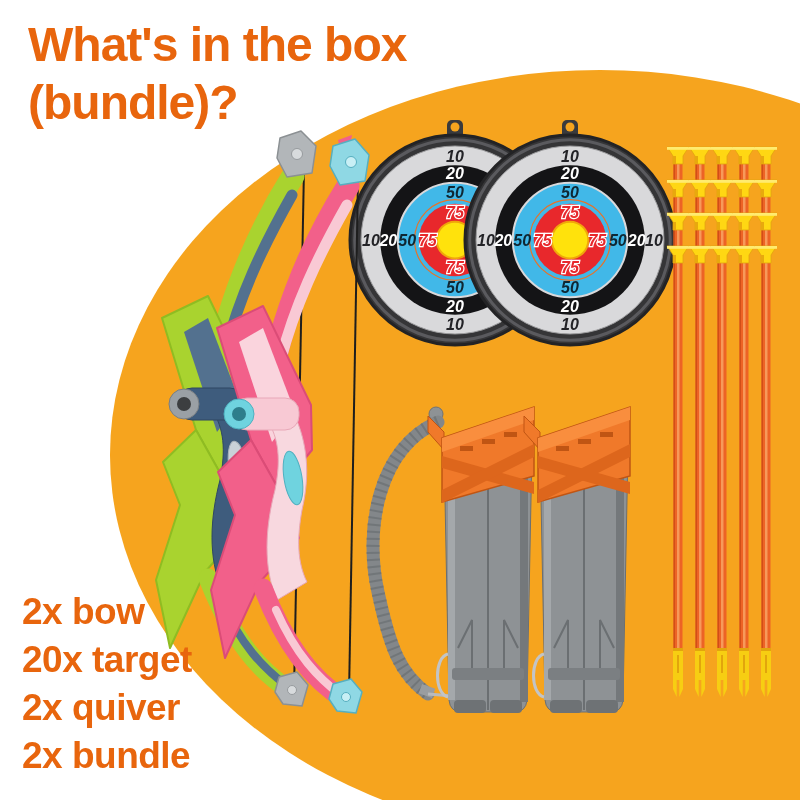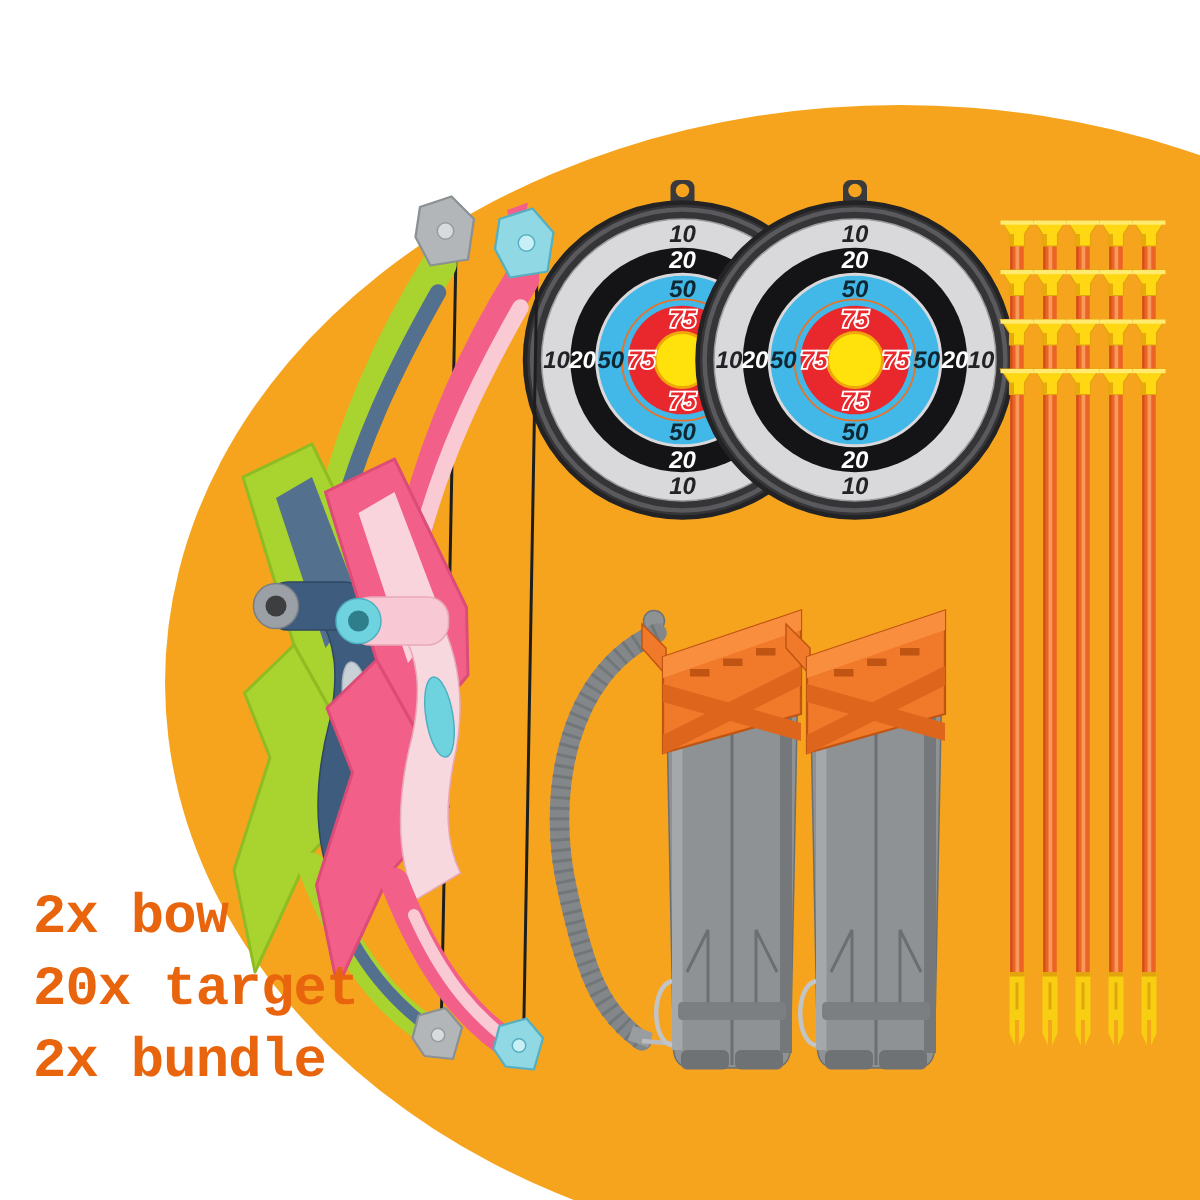--- a/index.html
+++ b/index.html
@@ -18,21 +18,21 @@
   .backdrop{fill:var(--accent-orange);}
   .title{
     position:absolute;left:28px;top:16px;
     color:var(--text-orange);
     font-weight:bold;font-size:48px;line-height:58px;letter-spacing:-1px;
   }
   .contents{
     position:absolute;left:22px;top:588px;
     margin:0;padding:0;list-style:none;
     color:var(--text-orange);
-    font-weight:bold;font-size:37px;line-height:48px;letter-spacing:-0.5px;font-family:Liberation Mono, monospace;
+    font-weight:bold;font-size:37px;line-height:48px;letter-spacing:-0.5px;
   }
 </style>
 </head>
 <body>
 
 <div class="stage">
 
   <svg class="scene" width="800" height="800" viewBox="0 0 800 800">
 
     <ellipse class="backdrop" cx="600" cy="455" rx="490" ry="385"></ellipse>
@@ -295,19 +295,24 @@
           <rect x="761" y="255" width="3" height="8" fill="#E8A90D"></rect>
           <rect x="761" y="648" width="10" height="32" fill="#F7CE12"></rect>
           <rect x="761" y="648" width="10" height="3" fill="#E2A50C"></rect>
           <rect x="765" y="655" width="2" height="18" fill="#E2A50C"></rect>
           <polygon points="761,680 764.7,680 764.7,697 761,689" fill="#F7CE12"></polygon>
           <polygon points="771,680 767.3,680 767.3,697 771,689" fill="#F7CE12"></polygon>
         </g>
       </g>
   </svg>
 
+  <div class="title">
+    <div>What's in the box</div>
+    <div>(bundle)?</div>
+  </div>
 
   <ul class="contents">
     <li>2x bow</li>
     <li>20x target</li>
+    <li>2x quiver</li>
     <li>2x bundle</li>
   </ul>
 </div>
 
 </body></html>

